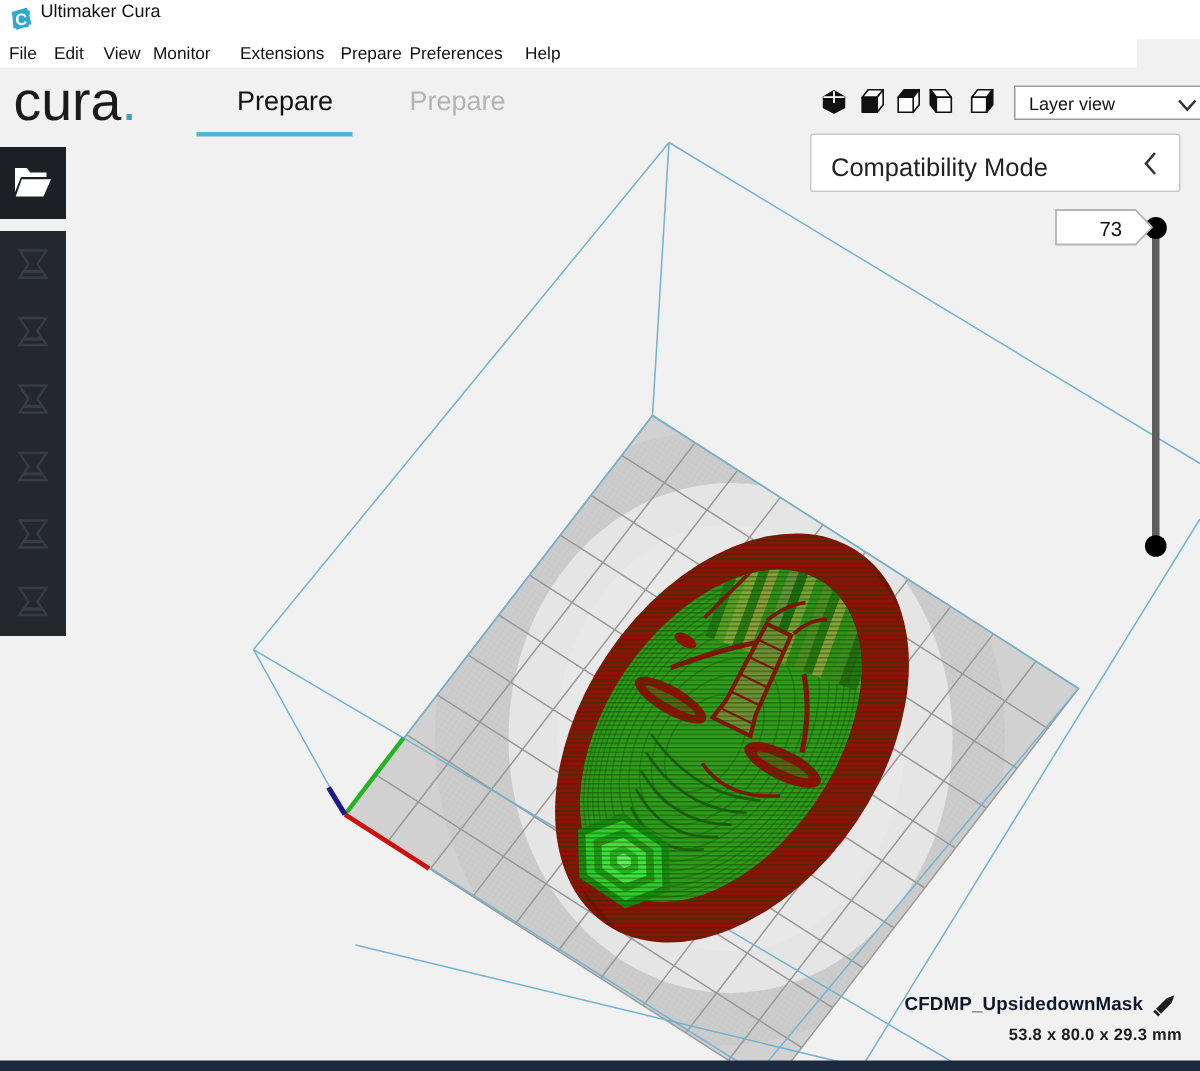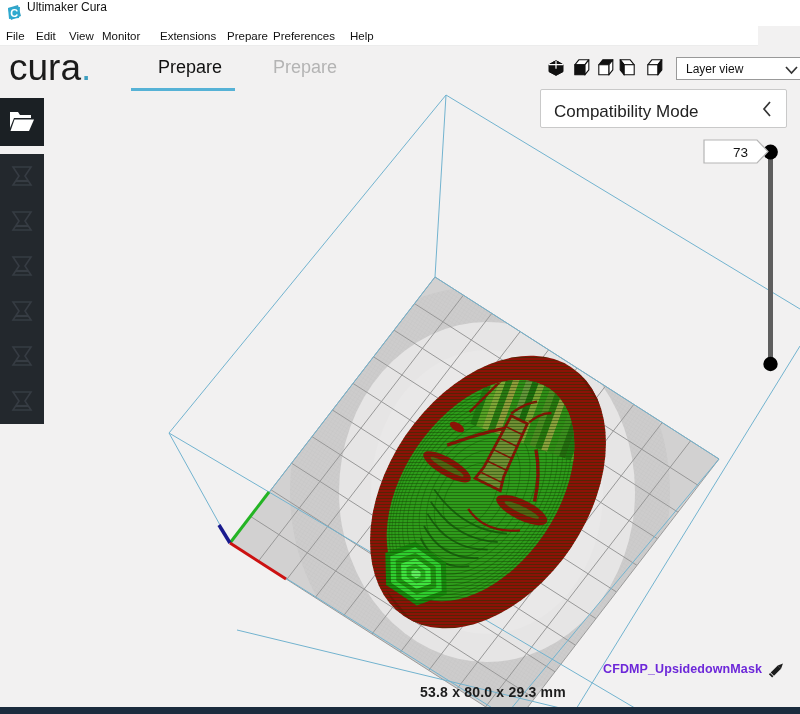--- a/index.html
+++ b/index.html
@@ -12,22 +12,22 @@
 .curalogo .dot { color:#3e9fc0; }
 .tab1 { position:absolute; left:138px; top:57px; width:104px; text-align:center; font-size:18px; color:#111; }
 .tab1u { position:absolute; left:131px; top:88px; width:104px; height:3px; background:#56b2d6; }
 .tab2 { position:absolute; left:255px; top:57px; width:100px; text-align:center; font-size:18px; color:#b4b4b4; }
 .combo { position:absolute; left:676px; top:57px; width:130px; height:23px; background:#fff; border:1px solid #999; font-size:12px; color:#111; }
 .combo .t { position:absolute; left:9px; top:4px; }
 .compat { position:absolute; left:540px; top:89px; width:247px; height:39px; background:#fff; border:1px solid #c9c9c9; border-radius:2px; font-size:17px; color:#222; }
 .compat .t { position:absolute; left:13px; top:12px; }
 .toolbar1 { position:absolute; left:0; top:98px; width:44px; height:48px; background:#1b2024; }
 .toolbar2 { position:absolute; left:0; top:154px; width:44px; height:270px; background:#23282d; }
-.mname { position:absolute; left:420px; top:662px; width:342px; text-align:right; font-size:12.5px; font-weight:bold; color:#6d28d9; letter-spacing:0.1px; }
-.mdims { position:absolute; left:420px; top:684px; width:368px; text-align:left; font-size:14px; font-weight:bold; color:#1c1c1c; letter-spacing:0.2px; }
+.mname { position:absolute; left:420px; top:662px; width:342px; text-align:right; font-size:12.5px; font-weight:bold; color:#0f172a; letter-spacing:0.1px; }
+.mdims { position:absolute; left:420px; top:684px; width:368px; text-align:right; font-size:11px; font-weight:bold; color:#1c1c1c; letter-spacing:0.2px; }
 .botbar { position:absolute; left:0; top:707px; width:800px; height:7px; background:#1b2b3d; }
 svg.scene { position:absolute; left:0; top:46px; }
 </style></head>
 <body>
 
 <svg class="scene" width="800" height="668" viewBox="0 46 800 668">
 <defs>
   <clipPath id="platec">
         <polygon points="435.0,277.0 719.0,459.0 514.0,725.0 230.0,543.0"></polygon>
       </clipPath>

